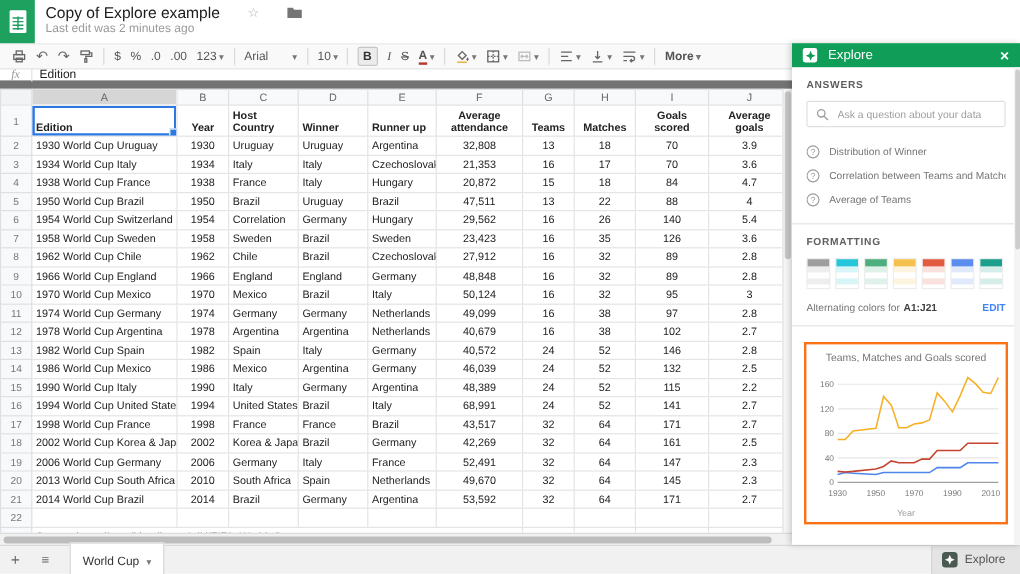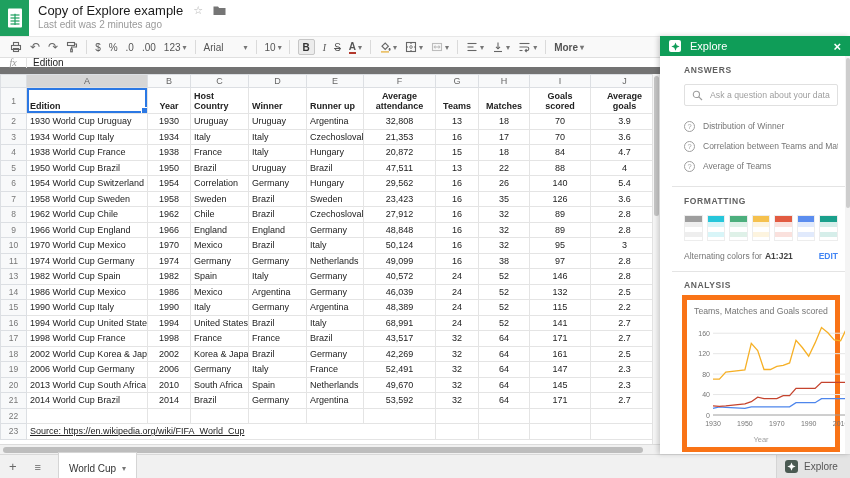--- a/index.html
+++ b/index.html
@@ -1,21 +1,21 @@
 <!DOCTYPE html>
 <html><head>
 <meta charset="utf-8">
 <style>
   * { box-sizing: border-box; margin: 0; padding: 0; }
   html,body { width:850px; height:478px; overflow:hidden; background:#fff;
     font-family:"Liberation Sans", sans-serif; }
   .topbar { height:36px; display:flex; background:#fff; position:relative; }
   .logo { width:29px; height:36px; background:#1ea05f; display:flex; align-items:center; justify-content:center; }
   .title-block { flex:1; padding-left:9px; padding-top:3px; }
-  .title-row { display:flex; align-items:center; gap:10px; }
+  .title-row { display:flex; align-items:center; gap:23px; }
   .doc-title { font-size:13px; color:#1b1b1b; }
   .star { color:#b5b5b5; font-size:11px; }
   .menu-row { display:flex; align-items:center; margin-top:1px; }
   .menu-item { font-size:10.5px; color:#3c3c3c; padding:1px 7px; cursor:default; }
   .menu-item:first-child { padding-left:0; }
   .last-edit { font-size:10px; color:#9a9a9a; }
   .account { display:flex; flex-direction:column; align-items:flex-end; padding:3px 10px 0 0; }
   .email-row { font-size:10px; color:#333; }
   .caret { font-size:8px; color:#777; }
   .btn-row { display:flex; gap:7px; margin-top:2px; }
@@ -65,39 +65,39 @@
   .bb-btn { color:#666; padding:0 9px; font-size:13px; }
   .sheet-tab { background:#fff; border:1px solid #d5d5d5; border-bottom:none; height:33px; margin-top:3px; margin-left:8px; display:flex; align-items:center; gap:6px; padding:0 10px; font-size:10px; color:#333; }
   .explore-status { margin-left:auto; height:24px; width:74px; background:#e4e4e4; border-left:1px solid #d5d5d5; display:flex; align-items:center; gap:6px; padding-left:8px; font-size:10px; color:#555; }
   .exp-ico-dark { width:13px; height:13px; background:#4a5a52; border-radius:3px; display:flex; align-items:center; justify-content:center; }
 
   .explore-panel { position:absolute; top:36px; right:0; width:190px; height:418px; background:#fff; box-shadow:-2px 0 5px rgba(0,0,0,0.18); z-index:5; display:flex; flex-direction:column; }
   .panel-header { height:20px; background:#0f9d58; color:#fff; display:flex; align-items:center; padding:0 9px; gap:9px; flex:none; }
   .exp-ico-light { width:12px; height:12px; background:#fff; border-radius:2px; display:flex; align-items:center; justify-content:center; }
   .panel-title { font-size:11px; }
   .panel-close { margin-left:auto; font-size:13px; font-weight:bold; cursor:default; }
-  .panel-body { flex:1; overflow:hidden; position:relative;padding-left:12px; }
+  .panel-body { flex:1; overflow:hidden; position:relative; }
   .panel-scroll { position:absolute; right:0; top:0; width:5px; height:100%; background:#f4f4f4; }
   .panel-thumb { position:absolute; top:2px; right:0.5px; width:4px; height:150px; background:#cdcdcd; border-radius:2px; }
   .sec { padding:9px 12px 10px; }
   .sec-label { font-size:8.5px; font-weight:bold; color:#5f5f5f; letter-spacing:0.6px; }
   .search-box { margin-top:9px; border:1px solid #e0e0e0; border-radius:2px; height:22px; display:flex; align-items:center; gap:7px; padding:0 7px; }
   .search-ph { color:#9e9e9e; font-size:8.7px; white-space:nowrap; overflow:hidden; }
   .suggestions { margin-top:10px; }
   .suggestion { display:flex; align-items:center; gap:8px; height:20px; color:#757575; font-size:8.5px; white-space:nowrap; overflow:hidden; }
   .qicon { flex:none; width:11px; height:11px; border:1px solid #9e9e9e; border-radius:50%; color:#9e9e9e; font-size:7.5px; display:flex; align-items:center; justify-content:center; }
   .divider { border-top:1px solid #e4e4e4; }
   .swatches { display:flex; gap:4px; margin-top:9px; }
   .swatch { width:20px; height:26px; border:1px solid #ededed; display:flex; flex-direction:column; }
   .sw-head { height:6px; flex:none; }
   .sw-row { height:5px; flex:none; }
   .fmt-caption { display:flex; align-items:center; margin-top:10px; font-size:8.5px; color:#757575; }
   .fmt-range { font-weight:bold; color:#424242; margin-left:3px; }
   .edit-link { margin-left:auto; color:#4285f4; font-weight:bold; font-size:8.5px; }
-  .chart-card { margin-top:5px; border:5px solid #f97316; padding:6px 2px 3px; }
+  .chart-card { margin-top:5px; border:2px solid #f97316; padding:6px 2px 3px; }
   .chart-title { text-align:center; color:#757575; font-size:8.7px; margin-bottom:2px; }
   .chart-xlabel { text-align:center; color:#9e9e9e; font-size:7.5px; margin-top:1px; }
 </style>
 </head>
 <body>
 
 <div class="topbar">
   <div class="logo">
     <svg width="16" height="20" viewBox="0 0 16 20">
       <rect x="1" y="0.5" width="14" height="19" rx="1" fill="#fff"></rect>
@@ -408,20 +408,33 @@
           <td class="c al">Germany</td>
           <td class="c al">Germany</td>
           <td class="c al">Netherlands</td>
           <td class="c ac">49,099</td>
           <td class="c ac">16</td>
           <td class="c ac">38</td>
           <td class="c ac">97</td>
           <td class="c ac">2.8</td>
         </tr>
         <tr>
+          <td class="rh">12</td>
+          <td class="c al">1978 World Cup Argentina</td>
+          <td class="c ac">1978</td>
+          <td class="c al">Argentina</td>
+          <td class="c al">Argentina</td>
+          <td class="c al">Netherlands</td>
+          <td class="c ac">40,679</td>
+          <td class="c ac">16</td>
+          <td class="c ac">38</td>
+          <td class="c ac">102</td>
+          <td class="c ac">2.7</td>
+        </tr>
+        <tr>
           <td class="rh">13</td>
           <td class="c al">1982 World Cup Spain</td>
           <td class="c ac">1982</td>
           <td class="c al">Spain</td>
           <td class="c al">Italy</td>
           <td class="c al">Germany</td>
           <td class="c ac">40,572</td>
           <td class="c ac">24</td>
           <td class="c ac">52</td>
           <td class="c ac">146</td>
@@ -652,21 +665,20 @@
           </div>
         </div>
       <div class="fmt-caption">
         <span>Alternating colors for</span>
         <span class="fmt-range">A1:J21</span>
         <span class="edit-link">EDIT</span>
       </div>
     </div>
     <div class="divider"></div>
     <div class="sec" style="padding:8px 10px">
-      <div class="sec-label" style="padding-left:2px">ANALYSIS</div>
       <div class="chart-card">
         <div class="chart-title">Teams, Matches and Goals scored</div>
         <svg id="chart-svg" width="164" height="112" viewBox="0 0 164 112">
             <line x1="24" y1="97" x2="158" y2="97" stroke="#9e9e9e" stroke-width="1"></line>
             <text x="21" y="99.5" text-anchor="end" font-size="7" fill="#757575">0</text>
             <line x1="24" y1="76.55555555555556" x2="158" y2="76.55555555555556" stroke="#e6e6e6" stroke-width="1"></line>
             <text x="21" y="79.05555555555556" text-anchor="end" font-size="7" fill="#757575">40</text>
             <line x1="24" y1="56.111111111111114" x2="158" y2="56.111111111111114" stroke="#e6e6e6" stroke-width="1"></line>
             <text x="21" y="58.611111111111114" text-anchor="end" font-size="7" fill="#757575">80</text>
             <line x1="24" y1="35.66666666666667" x2="158" y2="35.66666666666667" stroke="#e6e6e6" stroke-width="1"></line>

